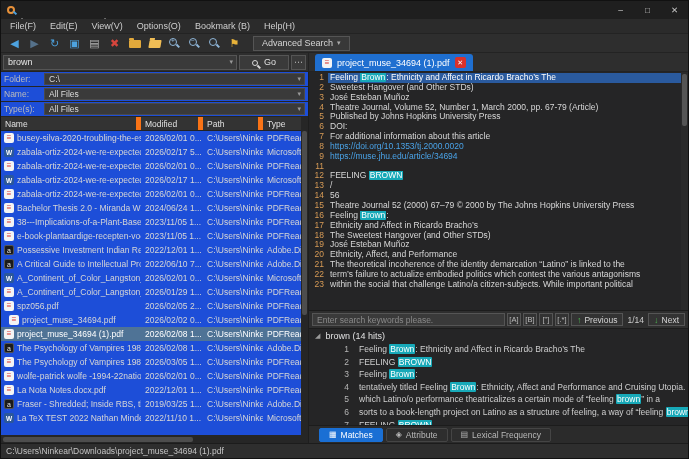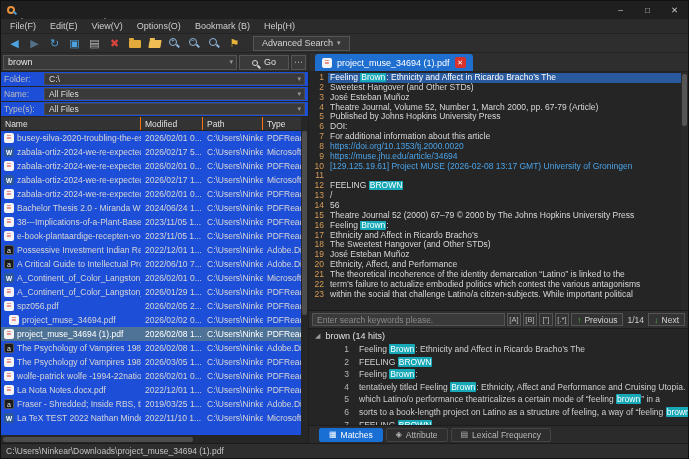--- a/index.html
+++ b/index.html
@@ -51,21 +51,21 @@
   .left { width:308px; flex:0 0 auto; display:flex; flex-direction:column; border-right:1px solid #1e1e1e; background:#1d4ed8; }
   .filter-row { height:15px; display:flex; align-items:center; gap:4px; padding:0 3px; border-bottom:1px solid #252525; }
   .filter-label { width:36px; font-size:8.5px; color:#bbb; flex:0 0 auto; }
   .filter-combo { flex:1; height:12px; background:#3a3a3a; border:1px solid #4a4a4a; display:flex; align-items:center; font-size:8.5px; color:#ddd; padding-left:4px; }
   .filter-combo .fc-val { flex:1; overflow:hidden; white-space:nowrap; }
 
   .table-wrap { flex:1; display:flex; flex-direction:column; min-height:0; }
   .table-scroll { flex:1; display:flex; min-height:0; }
   .table-main { flex:1; overflow:hidden; display:flex; flex-direction:column; }
   .table-head { height:14px; background:#333; border-bottom:1px solid #222; display:flex; flex:0 0 auto; }
-  .th { font-size:8.5px; color:#e0e0e0; padding:0 4px; border-right:1px solid #f97316; display:flex; align-items:center; flex:0 0 auto; overflow:hidden; white-space:nowrap; }
+  .th { font-size:8.5px; color:#e0e0e0; padding:0 4px; border-right:5px solid #f97316; display:flex; align-items:center; flex:0 0 auto; overflow:hidden; white-space:nowrap; }
   .table-body { flex:1; overflow:hidden; }
   .tr { height:14px; display:flex; align-items:center; font-size:8.5px; color:#d6d6d6; white-space:nowrap; }
   .tr.selected { background:#4f7396; color:#fff; }
   .td { padding:0 4px; overflow:hidden; white-space:nowrap; flex:0 0 auto; }
   .td-name { display:flex; align-items:center; gap:3px; padding-left:3px; }
   .fic { width:10px; height:10px; border-radius:2px; flex:0 0 auto; display:flex; align-items:center; justify-content:center; }
   .fic-pdf { background:#f4f4f4; }
   .fic-pdf::before { content:"≡"; color:#d9312b; font-size:8px; line-height:1; }
   .fic-word { background:#2b579a; }
   .fic-word::before { content:"W"; color:#fff; font-size:6.5px; font-weight:bold; }
@@ -461,24 +461,20 @@
               <span class="lt">For additional information about this article</span>
             </div>
             <div class="doc-line link">
               <span class="ln">8</span>
               <span class="lt">https://doi.org/10.1353/tj.2000.0020</span>
             </div>
             <div class="doc-line link">
               <span class="ln">9</span>
               <span class="lt">https://muse.jhu.edu/article/34694</span>
             </div>
-            <div class="doc-line link">
-              <span class="ln">10</span>
-              <span class="lt">[129.125.19.61] Project MUSE (2026-02-08 13:17 GMT) University of Groningen</span>
-            </div>
             <div class="doc-line">
               <span class="ln">11</span>
               <span class="lt"></span>
             </div>
             <div class="doc-line">
               <span class="ln">12</span>
               <span class="lt">FEELING <span class="hl">BROWN</span></span>
             </div>
             <div class="doc-line">
               <span class="ln">13</span>

